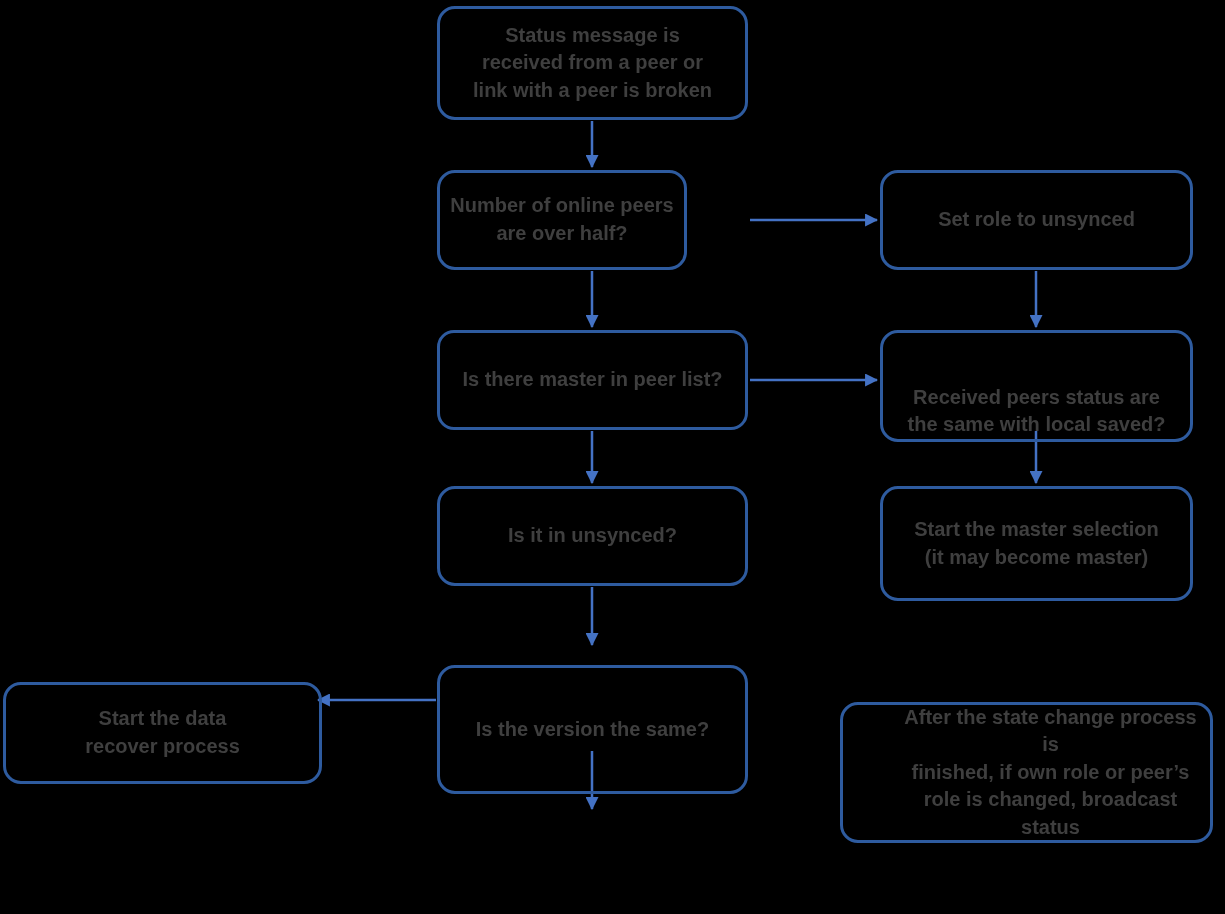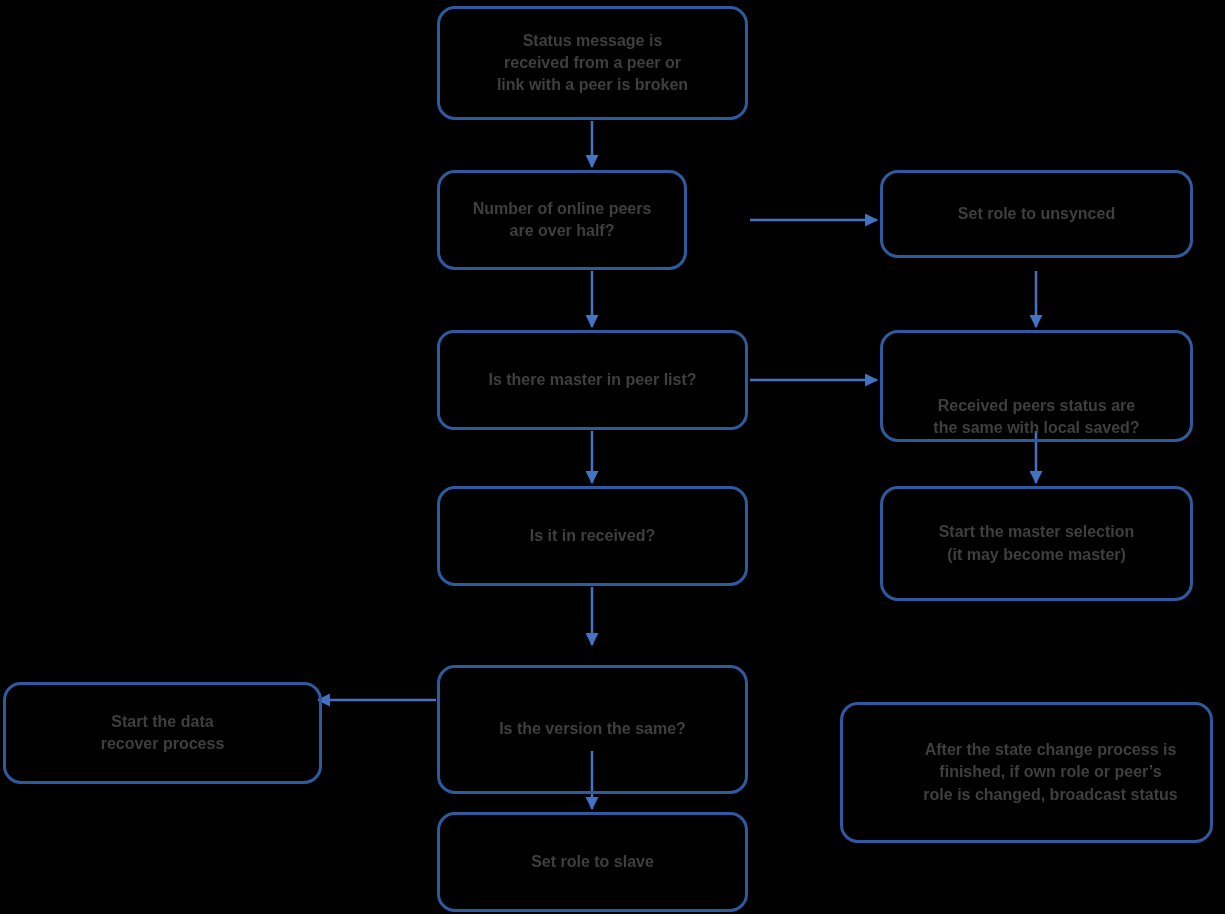--- a/index.html
+++ b/index.html
@@ -28,21 +28,21 @@
     border-radius: 18px;
     display: flex;
     align-items: center;
     justify-content: center;
     text-align: center;
     background: transparent;
   }
   .node-label {
     white-space: pre-line;
     font-weight: bold;
-    font-size: 16px;
+    font-size: 20px;
     line-height: 1.38;
     color: var(--text-color);
     padding: 0 10px;
   }
   svg.edges {
     position: absolute;
     left: 0;
     top: 0;
     pointer-events: none;
   }
@@ -78,35 +78,35 @@
     <div class="node-label">Status message is
 received from a peer or
 link with a peer is broken</div>
   </div>
 
   <div class="node" style="left:437px; top:170px; width:250px; height:100px;">
     <div class="node-label">Number of online peers
 are over half?</div>
   </div>
 
-  <div class="node" style="left:880px; top:170px; width:313px; height:88px;">
+  <div class="node" style="left:880px; top:170px; width:313px; height:100px;">
     <div class="node-label">Set role to unsynced</div>
   </div>
 
   <div class="node" style="left:437px; top:330px; width:311px; height:100px;border-radius:17px;">
     <div class="node-label">Is there master in peer list?</div>
   </div>
 
   <div class="node" style="left:880px; top:330px; width:313px; height:112px;align-items:flex-end;">
     <div class="node-label">Received peers status are
 the same with local saved?</div>
   </div>
 
   <div class="node" style="left:437px; top:486px; width:311px; height:100px;">
-    <div class="node-label">Is it in received?</div>
+    <div class="node-label">Is it in unsynced?</div>
   </div>
 
   <div class="node" style="left:880px; top:486px; width:313px; height:115px;">
     <div class="node-label">Start the master selection
 (it may become master)</div>
   </div>
 
   <div class="node" style="left:3px;   top:682px; width:319px; height:102px;">
     <div class="node-label">Start the data
 recover process</div>
@@ -115,17 +115,14 @@
   <div class="node" style="left:437px; top:665px; width:311px; height:129px;">
     <div class="node-label">Is the version the same?</div>
   </div>
 
   <div class="node" style="left:840px; top:702px; width:373px; height:141px;padding-left:48px;">
     <div class="node-label">After the state change process is
 finished, if own role or peer’s
 role is changed, broadcast status</div>
   </div>
 
-  <div class="node" style="left:437px; top:812px; width:311px; height:100px;">
-    <div class="node-label">Set role to slave</div>
-  </div>
 
 </div>
 
 </body></html>

